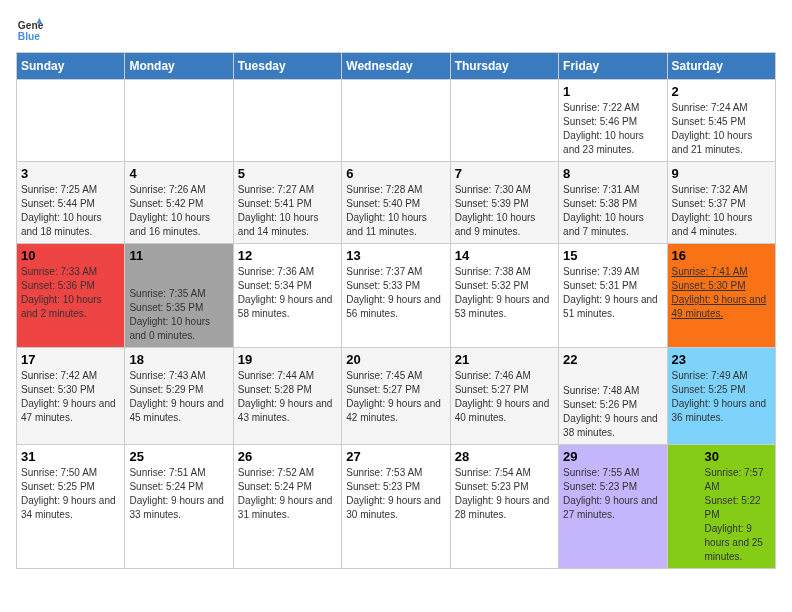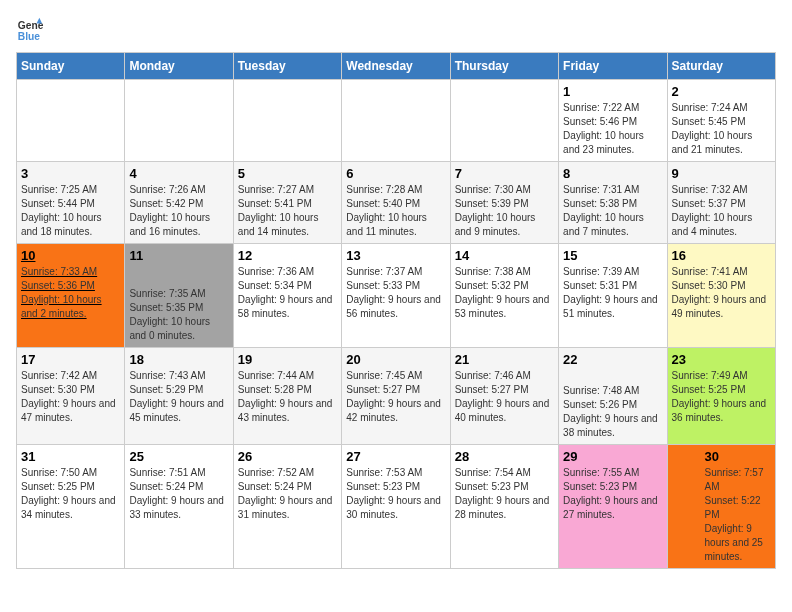--- a/index.html
+++ b/index.html
@@ -165,21 +165,21 @@
 Daylight: 10 hours and 7 minutes.</div>
         </td>
         <td class="has-data" style="background: rgb(245, 245, 245);">
           <div class="day-num">9</div>
           <div class="day-info" style="white-space: pre-line;">Sunrise: 7:32 AM
 Sunset: 5:37 PM
 Daylight: 10 hours and 4 minutes.</div>
         </td>
       </tr>
       <tr>
-        <td class="has-data" style="background: #f97316; text-decoration: underline;">
+        <td class="has-data" style="background: #ef4444;">
           <div class="day-num">10</div>
           <div class="day-info" style="white-space: pre-line;">Sunrise: 7:33 AM
 Sunset: 5:36 PM
 Daylight: 10 hours and 2 minutes.</div>
         </td>
         <td class="has-data" style="background: #a3a3a3;">
           <div class="day-num">11</div>
           <div class="day-info" style="white-space: pre-line; margin-top: 24px;">Sunrise: 7:35 AM
 Sunset: 5:35 PM
 Daylight: 10 hours and 0 minutes.</div>
@@ -201,23 +201,23 @@
           <div class="day-info" style="white-space: pre-line;">Sunrise: 7:38 AM
 Sunset: 5:32 PM
 Daylight: 9 hours and 53 minutes.</div>
         </td>
         <td class="has-data" style="background: rgb(255, 255, 255);">
           <div class="day-num">15</div>
           <div class="day-info" style="white-space: pre-line;">Sunrise: 7:39 AM
 Sunset: 5:31 PM
 Daylight: 9 hours and 51 minutes.</div>
         </td>
-        <td class="has-data" style="background: #fef9c3; margin-left: 36px;">
+        <td class="has-data" style="background: #f97316; margin-left: 36px;">
           <div class="day-num">16</div>
-          <div class="day-info" style="white-space: pre-line;">Sunrise: 7:41 AM
+          <div class="day-info" style="white-space: pre-line; text-decoration: underline;">Sunrise: 7:41 AM
 Sunset: 5:30 PM
 Daylight: 9 hours and 49 minutes.</div>
         </td>
       </tr>
       <tr>
         <td class="has-data" style="background: rgb(245, 245, 245);">
           <div class="day-num">17</div>
           <div class="day-info" style="white-space: pre-line;">Sunrise: 7:42 AM
 Sunset: 5:30 PM
 Daylight: 9 hours and 47 minutes.</div>
@@ -245,21 +245,21 @@
           <div class="day-info" style="white-space: pre-line;">Sunrise: 7:46 AM
 Sunset: 5:27 PM
 Daylight: 9 hours and 40 minutes.</div>
         </td>
         <td class="has-data" style="background: rgb(245, 245, 245);">
           <div class="day-num">22</div>
           <div class="day-info" style="white-space: pre-line; margin-top: 17px;">Sunrise: 7:48 AM
 Sunset: 5:26 PM
 Daylight: 9 hours and 38 minutes.</div>
         </td>
-        <td class="has-data" style="background: #bef264; margin-left: 44px;">
+        <td class="has-data" style="background: #7dd3fc; margin-left: 44px;">
           <div class="day-num">23</div>
           <div class="day-info" style="white-space: pre-line;">Sunrise: 7:49 AM
 Sunset: 5:25 PM
 Daylight: 9 hours and 36 minutes.</div>
         </td>
       </tr>
       <tr>
         <td class="has-data" style="background: rgb(255, 255, 255);">
           <div class="day-num">31</div>
           <div class="day-info" style="white-space: pre-line;">Sunrise: 7:50 AM
@@ -283,27 +283,27 @@
           <div class="day-info" style="white-space: pre-line;">Sunrise: 7:53 AM
 Sunset: 5:23 PM
 Daylight: 9 hours and 30 minutes.</div>
         </td>
         <td class="has-data" style="background: rgb(255, 255, 255);">
           <div class="day-num">28</div>
           <div class="day-info" style="white-space: pre-line;">Sunrise: 7:54 AM
 Sunset: 5:23 PM
 Daylight: 9 hours and 28 minutes.</div>
         </td>
-        <td class="has-data" style="background: #f9a8d4; margin-top: 39px;">
+        <td class="has-data" style="background: #c4b5fd; margin-top: 39px;">
           <div class="day-num">29</div>
           <div class="day-info" style="white-space: pre-line;">Sunrise: 7:55 AM
 Sunset: 5:23 PM
 Daylight: 9 hours and 27 minutes.</div>
         </td>
-        <td class="has-data" style="background: #f97316; padding-left: 37px;">
+        <td class="has-data" style="background: #84cc16; padding-left: 37px;">
           <div class="day-num">30</div>
           <div class="day-info" style="white-space: pre-line;">Sunrise: 7:57 AM
 Sunset: 5:22 PM
 Daylight: 9 hours and 25 minutes.</div>
         </td>
       </tr>
     </tbody>
 </table>
 
 </body></html>

